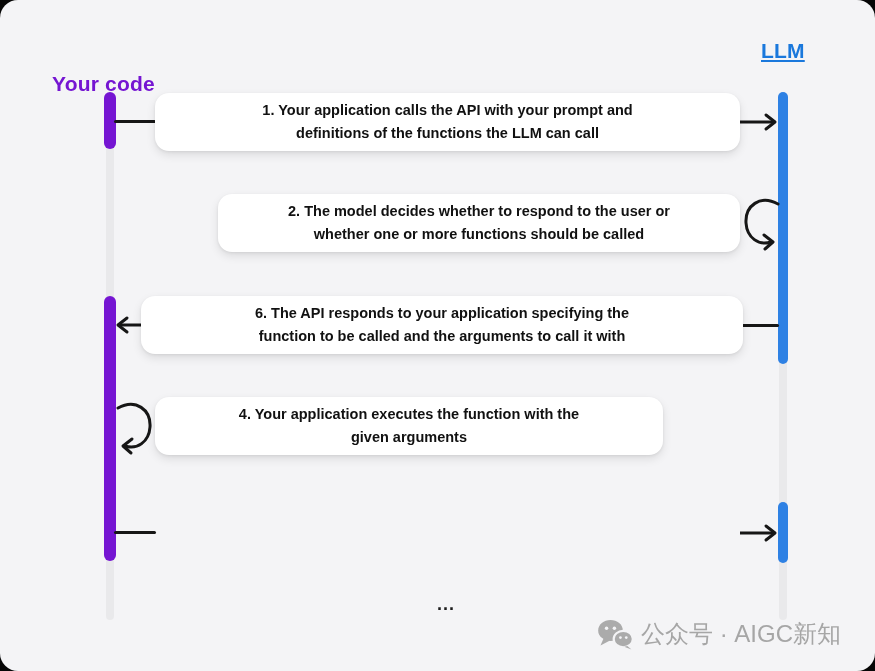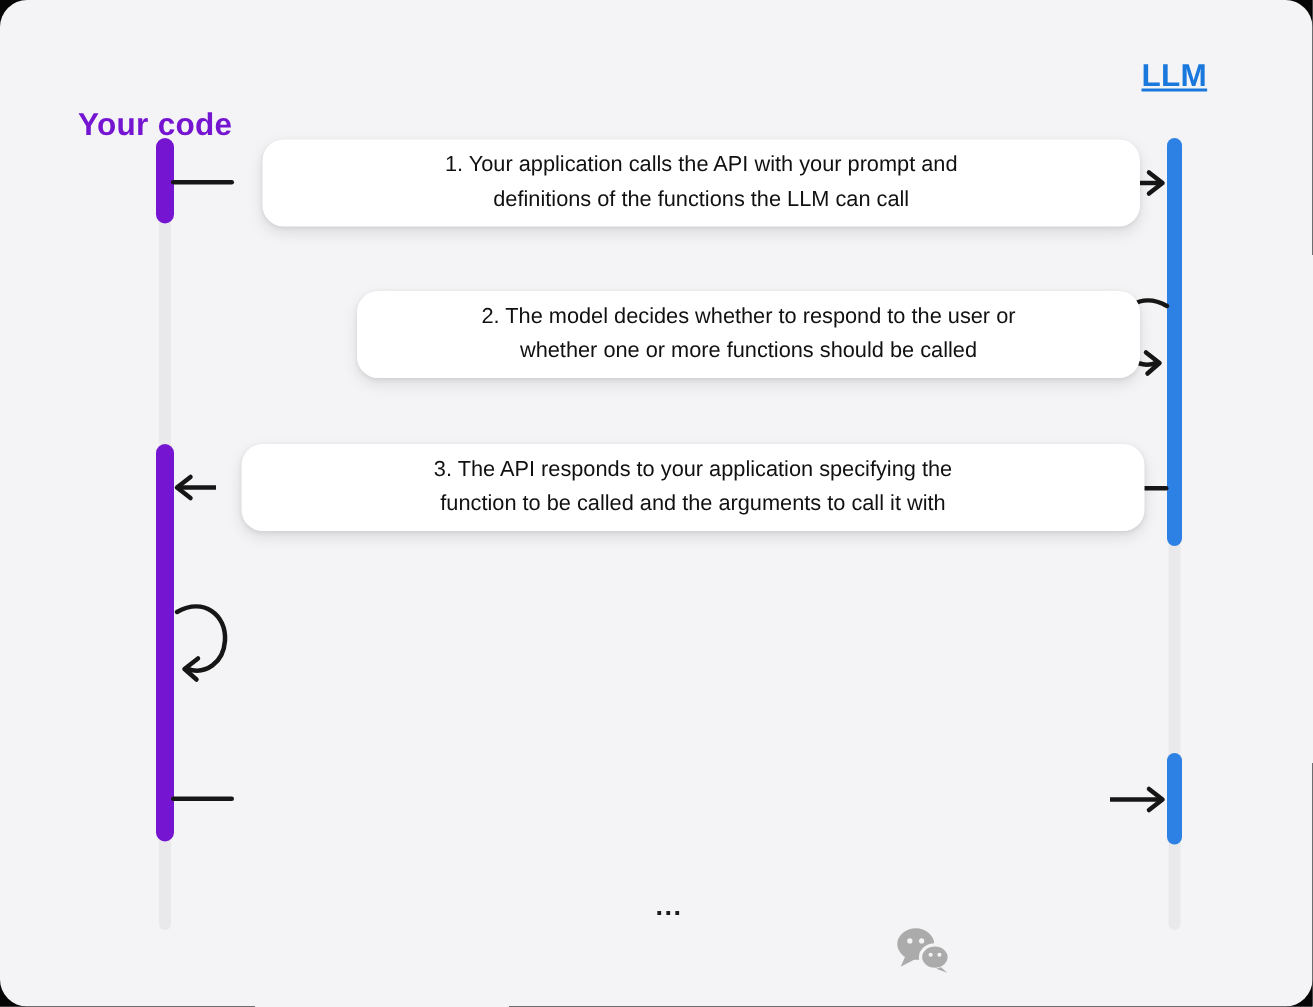--- a/index.html
+++ b/index.html
@@ -30,22 +30,22 @@
   .seg-purple.s1{top:92px;height:57px;}
   .seg-purple.s2{top:296px;height:265px;}
   .seg-blue{width:10px;left:778px;background:var(--llm-line);border-radius:5px;}
   .seg-blue.s1{top:92px;height:272px;}
   .seg-blue.s2{top:502px;height:61px;}
   .tail{position:absolute;height:3px;background:var(--arrow);border-radius:2px;}
   .msgbox{
     position:absolute;background:var(--box-bg);border-radius:14px;
     box-shadow:0 4px 10px rgba(0,0,0,.10),0 1px 3px rgba(0,0,0,.07);
     display:flex;align-items:center;justify-content:center;text-align:center;
-    font-size:14.5px;font-weight:400;line-height:23px;color:var(--box-text);
-    white-space:pre-line;padding:0 10px;box-sizing:border-box;z-index:3;margin-left:20px;
+    font-size:14.5px;font-weight:700;line-height:23px;color:var(--box-text);
+    white-space:pre-line;padding:0 10px;box-sizing:border-box;z-index:3;
   }
   .b1{left:155px;top:93px;width:585px;height:58px;}
   .b2{left:218px;top:194px;width:522px;height:58px;}
   .b3{left:141px;top:296px;width:602px;height:58px;}
   .b4{left:155px;top:397px;width:508px;height:58px;}
   .b5{left:155px;top:504px;width:585px;height:58px;}
   .conn{position:absolute;color:var(--arrow);z-index:2;}
   .ellipsis{position:absolute;left:437px;top:594px;font-size:18px;font-weight:700;color:#1c1c1c;letter-spacing:1px;}
   .watermark{position:absolute;left:597px;top:618px;display:flex;align-items:center;gap:7px;color:var(--watermark);}
   .watermark .wm-text{font-size:24px;color:var(--watermark);}
@@ -92,35 +92,38 @@
   <div class="tail" style="left:114px;top:531px;width:42px;"></div>
   <svg class="conn" style="left:740px;top:522px;" width="40" height="22" viewBox="0 0 40 22">
     <line x1="0" y1="11" x2="33" y2="11" stroke="currentColor" stroke-width="3" stroke-linecap="round"></line>
     <polyline points="26,4 35,11 26,18" fill="none" stroke="currentColor" stroke-width="3" stroke-linecap="round" stroke-linejoin="round"></polyline>
   </svg>
 
   <div class="msgbox b1">1. Your application calls the API with your prompt and
 definitions of the functions the LLM can call</div>
   <div class="msgbox b2">2. The model decides whether to respond to the user or
 whether one or more functions should be called</div>
-  <div class="msgbox b3">3. The API responds to your application specifying the
+  <div class="msgbox b3">6. The API responds to your application specifying the
 function to be called and the arguments to call it with</div>
+  <div class="msgbox b4">4. Your application executes the function with the
+given arguments</div>
 
   <div class="ellipsis">...</div>
 
   <div class="watermark">
     <svg width="37" height="31" viewBox="0 0 40 34">
       <g fill="#ababab">
         <ellipse cx="14.5" cy="12.5" rx="13.5" ry="11.5"></ellipse>
         <path d="M 7,21 L 3.5,29 L 14,23.5 Z"></path>
         <ellipse cx="28.5" cy="22" rx="10.5" ry="9" stroke="#f4f4f6" stroke-width="2.4"></ellipse>
         <path d="M 33,29.5 L 37.5,33.5 L 29.5,30.5 Z"></path>
       </g>
       <g fill="#f4f4f6">
         <circle cx="10.2" cy="10.2" r="1.9"></circle>
         <circle cx="18.8" cy="10.2" r="1.9"></circle>
         <circle cx="25.4" cy="20.3" r="1.5"></circle>
         <circle cx="31.8" cy="20.3" r="1.5"></circle>
       </g>
     </svg>
+    <span class="wm-text">公众号 · AIGC新知</span>
   </div>
 
 </div>
 
 </body></html>

